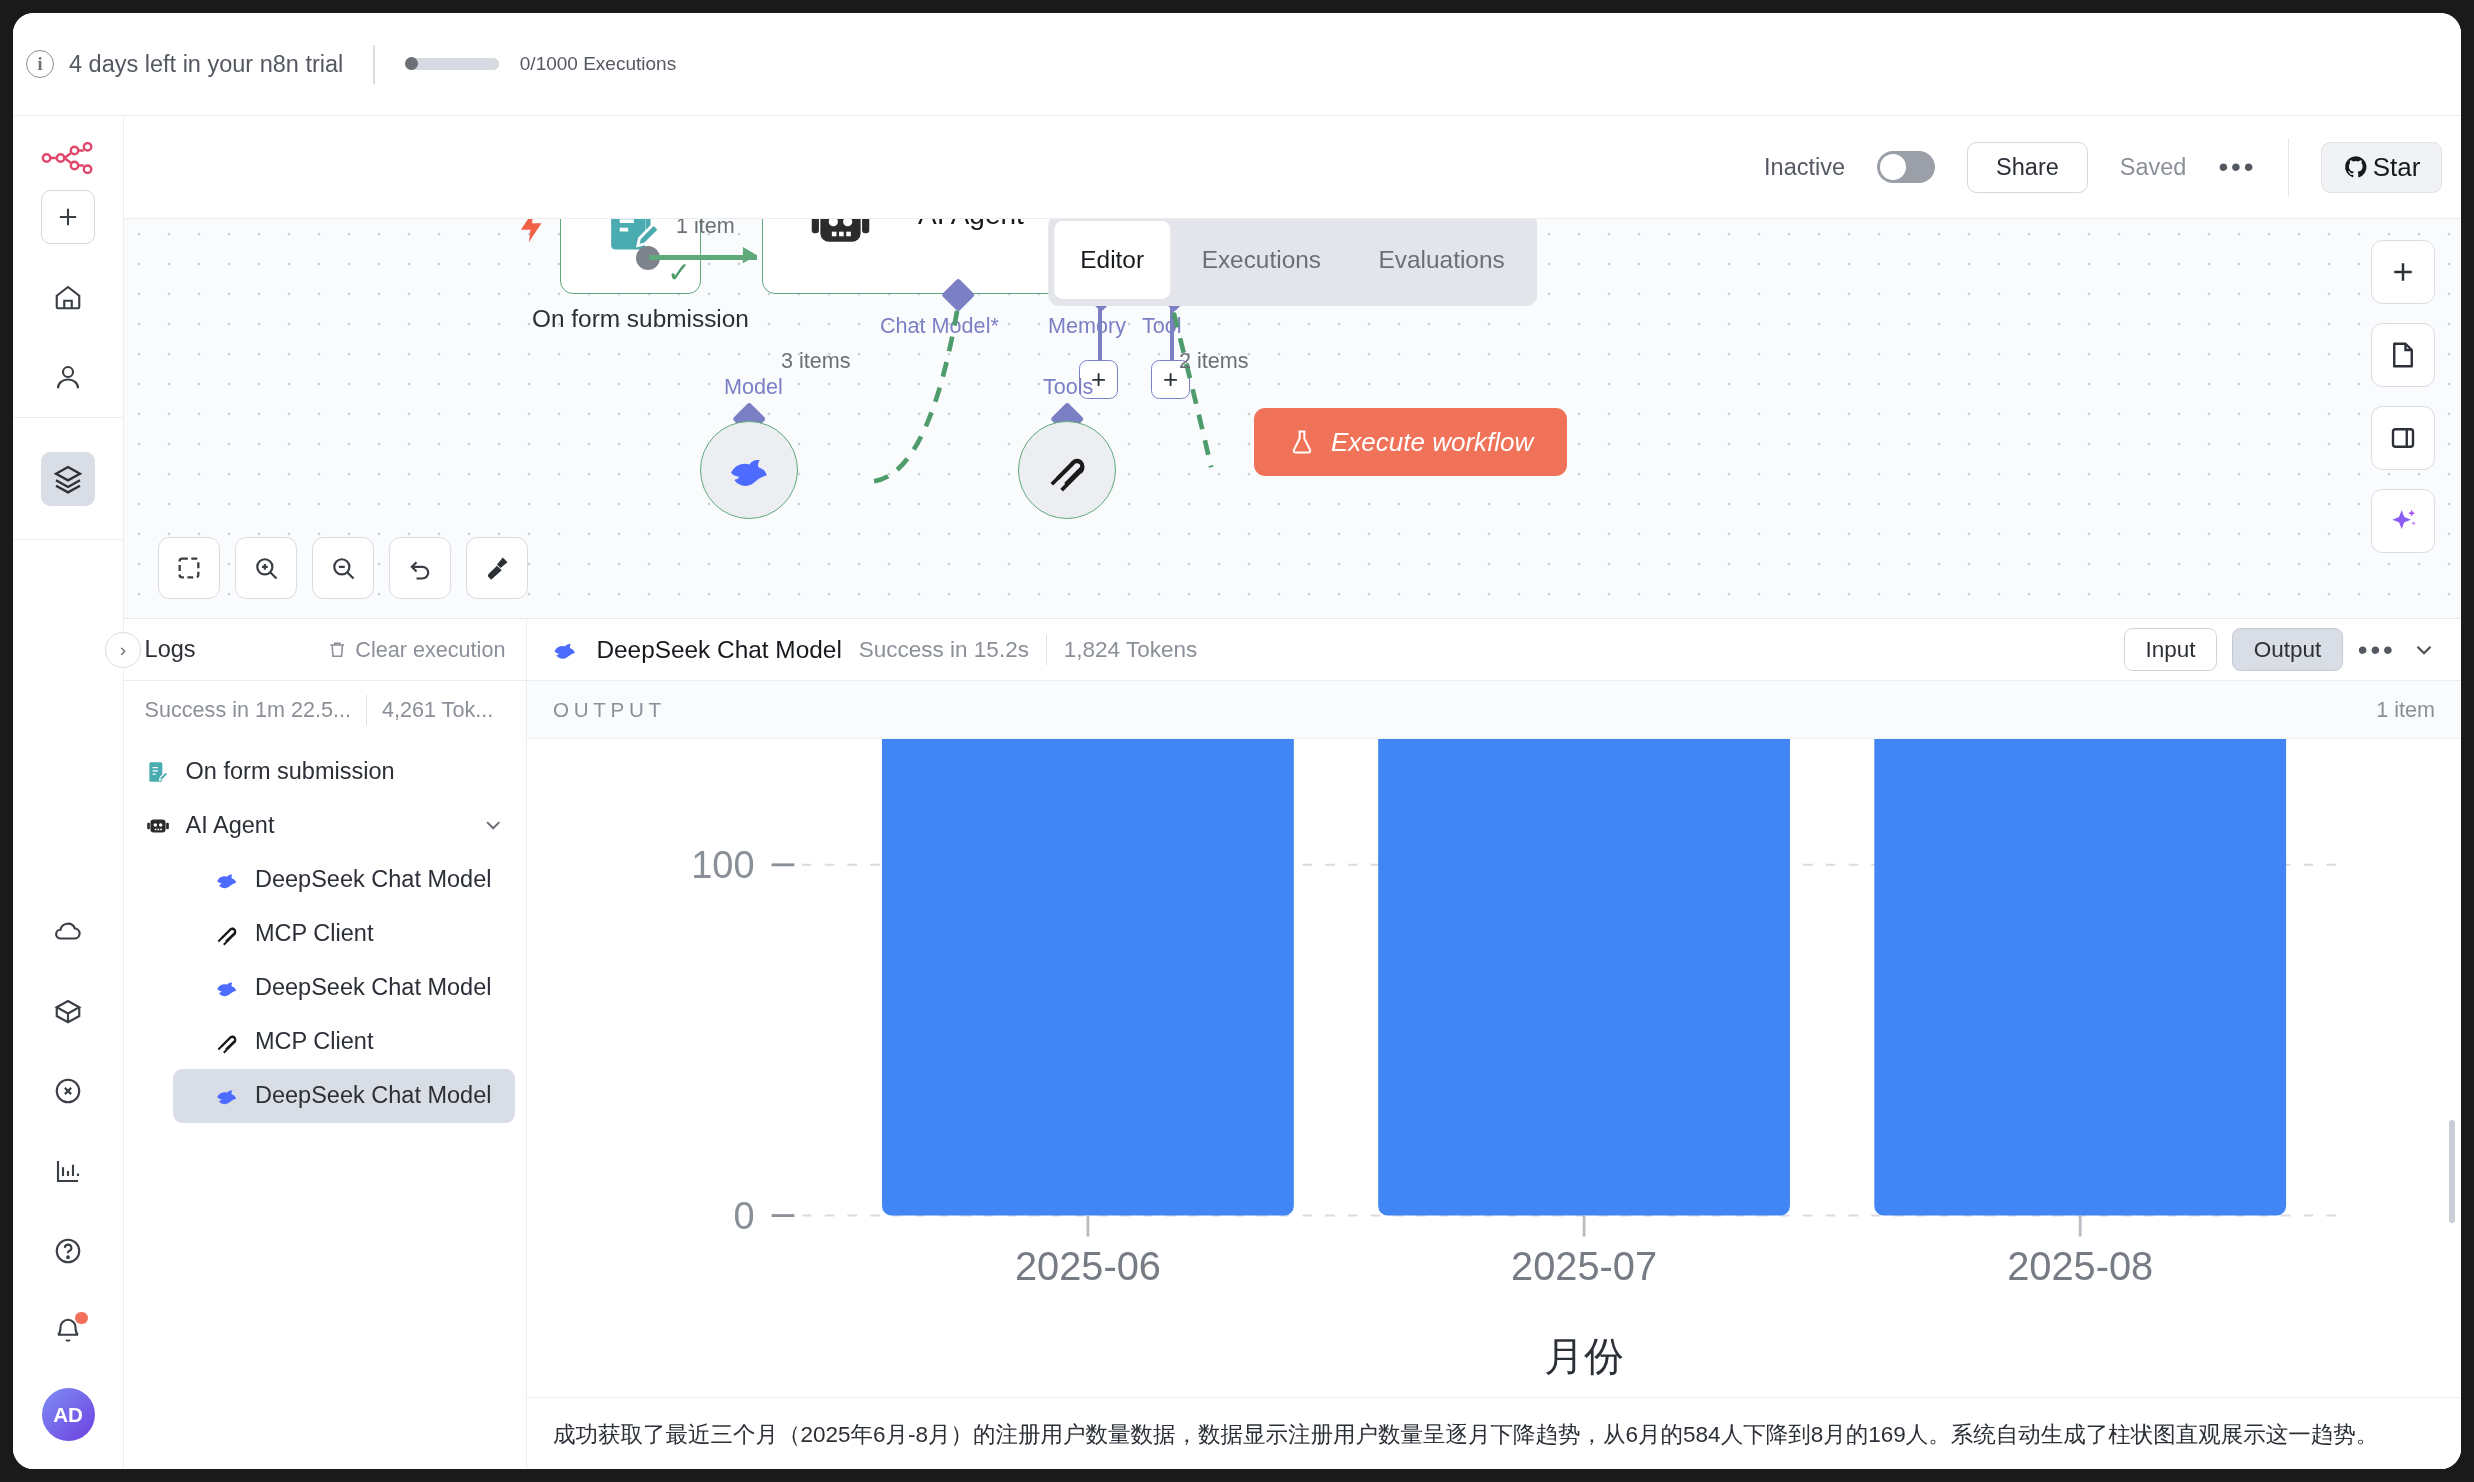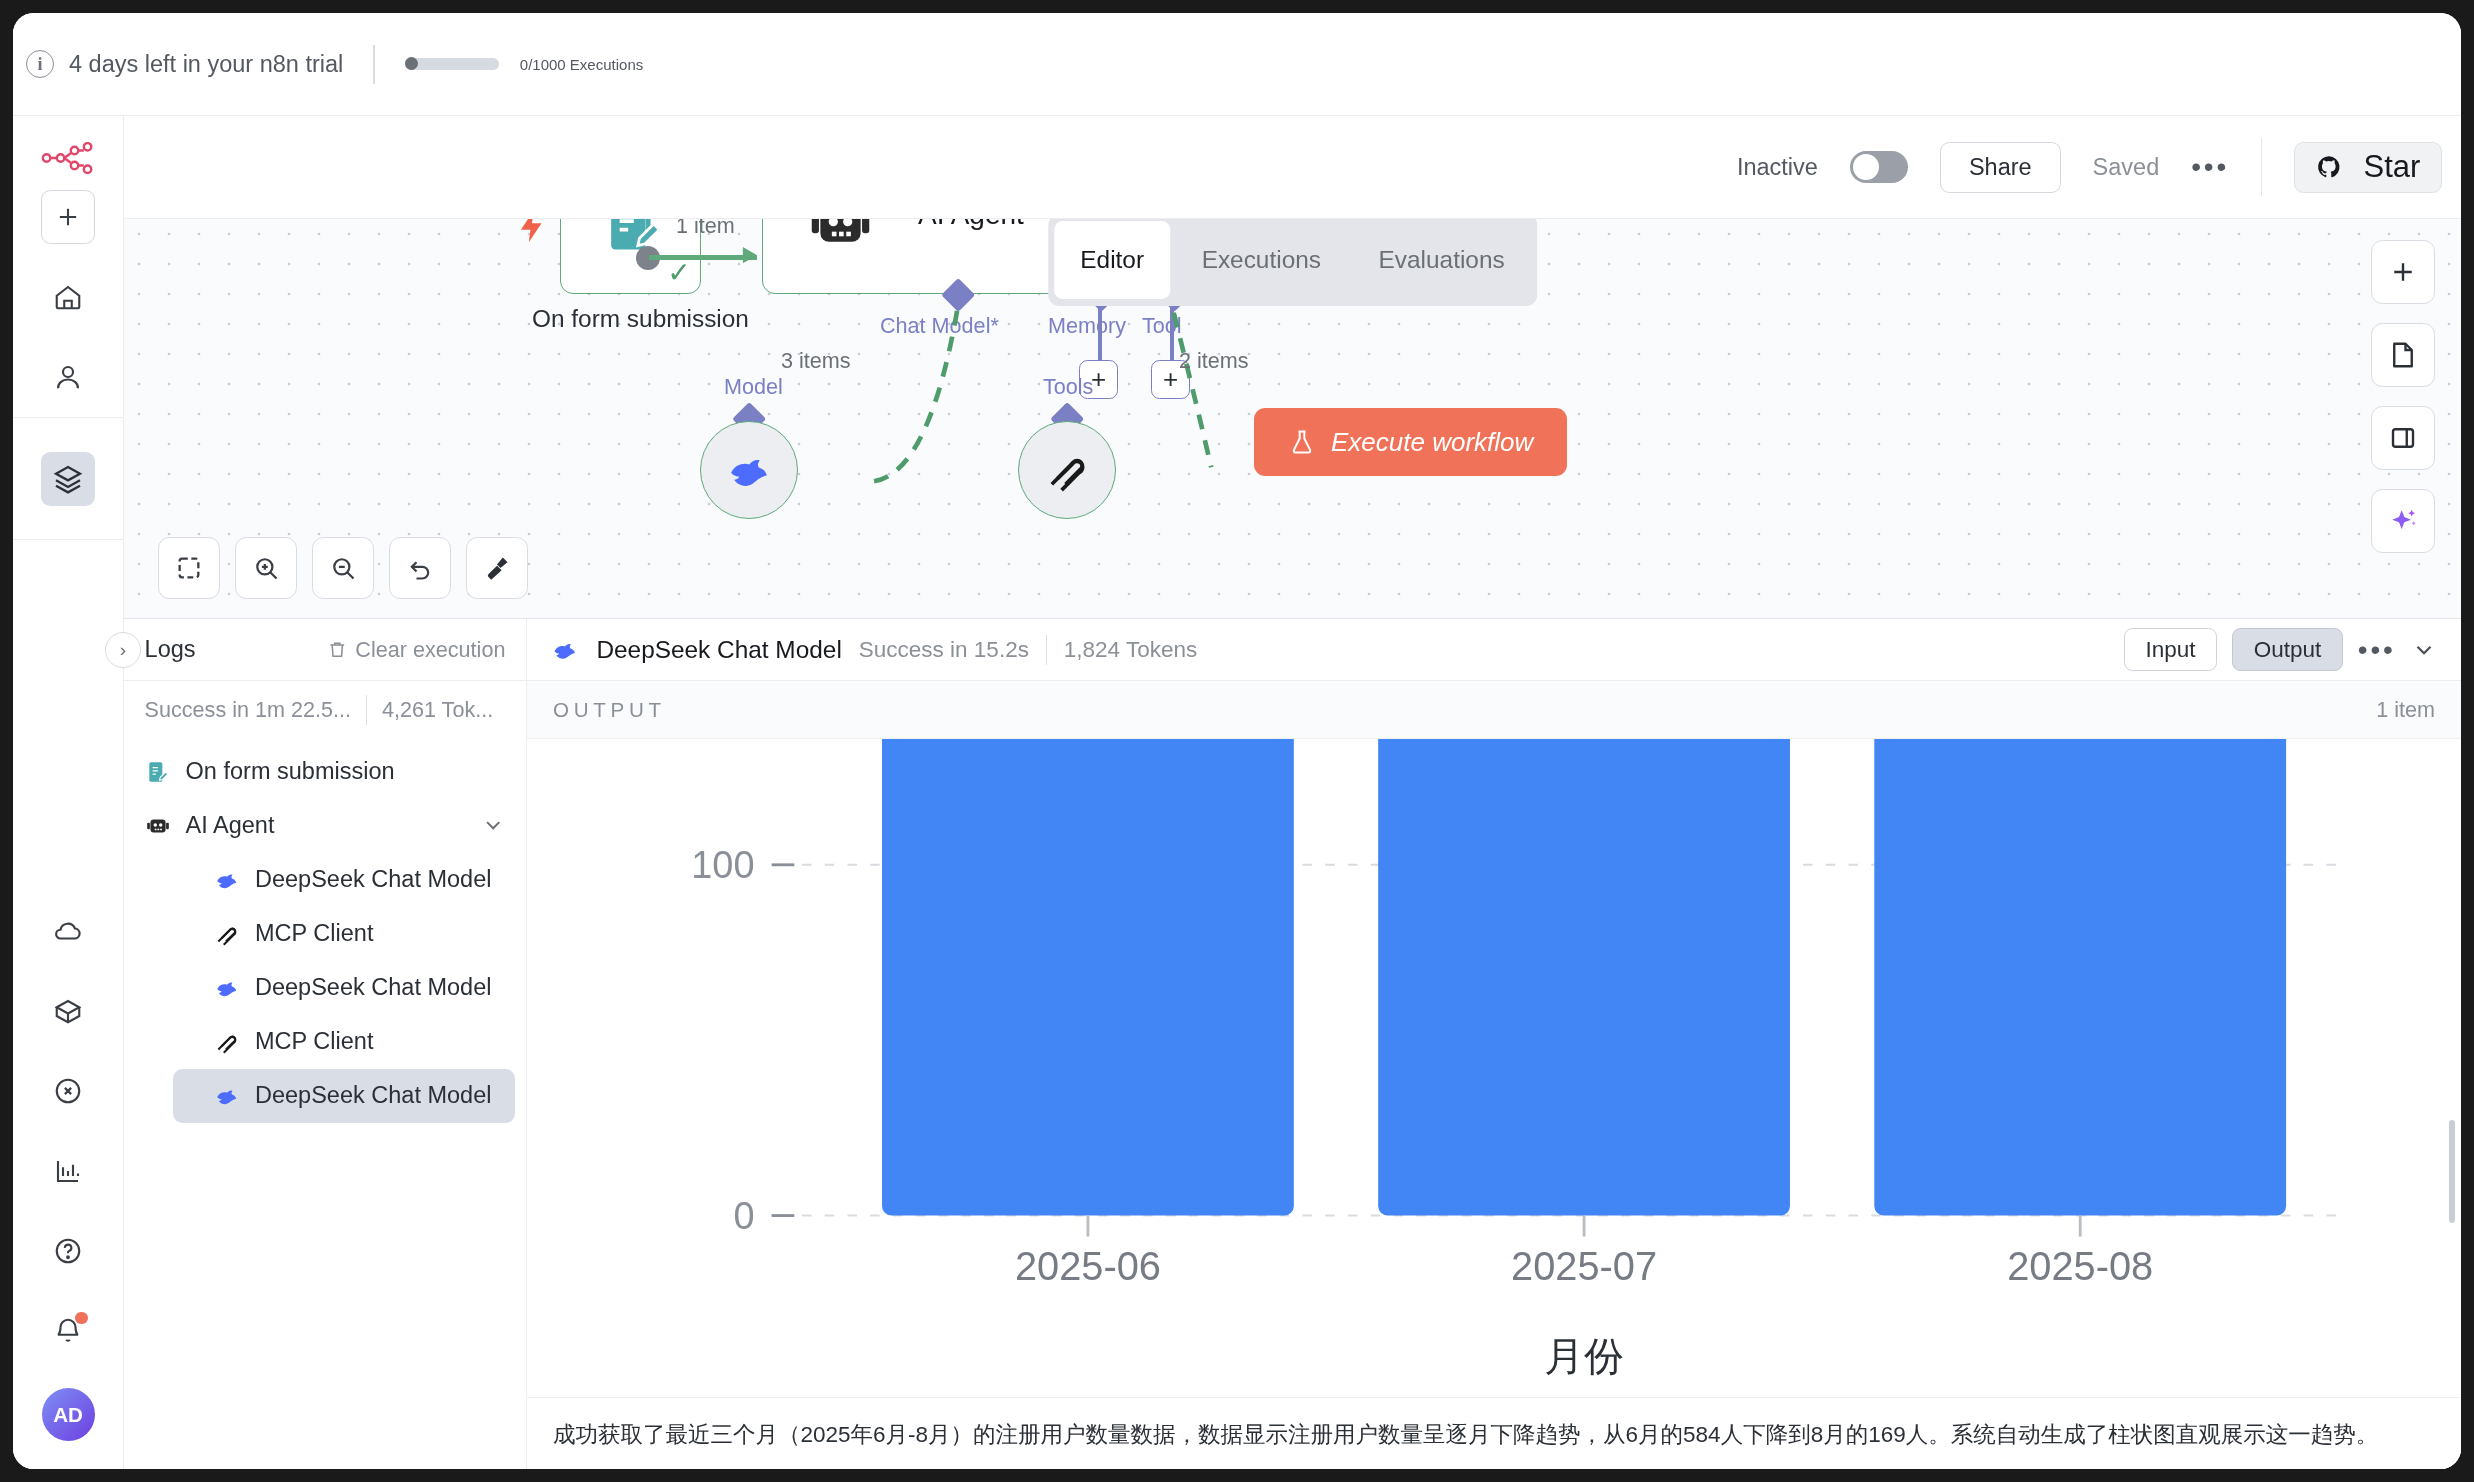--- a/index.html
+++ b/index.html
@@ -33,21 +33,21 @@
   .trial-text { font-size: 23.5px; color: #545861; }
   .trial-div { width: 1.9px; height: 39px; background: #d9dce1; margin: 0 15px; }
   .progress-wrap { display: flex; align-items: center; gap: 20.6px; }
   .progress-track {
     width: 94px; height: 11.3px; border-radius: 5.6px; background: #d6dae1; position: relative;
   }
   .progress-track::before {
     content: ''; position: absolute; left: 0; top: -0.9px;
     width: 13px; height: 13px; border-radius: 50%; background: #6b7076;
   }
-  .exec-count { font-size: 15px; color: #545861; }
+  .exec-count { font-size: 19px; color: #545861; }
   .trial-right { margin-left: auto; display: flex; align-items: center; gap: 24.4px; padding-right: 24.4px; }
   .upgrade-btn {
     background: #4f9d69; color: #fff; border: none; border-radius: 11.3px;
     height: 54px; padding: 0 30px; font-size: 23.5px; cursor: pointer;
     display: flex; align-items: center; gap: 15px; font-family: "Liberation Sans", sans-serif;
   }
   .close-x { font-size: 34px; color: #4b4f56; cursor: pointer; line-height: 1; font-weight: 300; }
 
   
   .rail {
@@ -100,23 +100,23 @@
   }
   .share-btn {
     border: 0.9px solid #d4d7dd; background: #fff; border-radius: 9.4px;
     height: 51px; padding: 0 28px; font-size: 23.5px; color: #2b2f36; cursor: pointer;
     font-family: "Liberation Sans", sans-serif;
   }
   .saved-label { font-size: 23.5px; color: #8b9098; }
   .dots-btn { font-size: 28px; color: #545861; letter-spacing: 2.8px; cursor: pointer; }
   .hdr-div { width: 0.9px; height: 58px; background: #e4e6ea; }
   .star-btn {
-    display: flex; align-items: center; gap: 22px; background: #f1f2f4;
+    display: flex; align-items: center; gap: 4px; background: #f1f2f4;
     border: 0.9px solid #dfe1e5; border-radius: 9.4px; height: 51px; padding: 0 20.6px;
-    font-size: 31px; color: #16191d; cursor: pointer; font-weight: 500;
+    font-size: 26px; color: #16191d; cursor: pointer; font-weight: 500;
   }
 
   
   .canvas {
     position: absolute; left: 111px; top: 206px; right: 0; height: 399px;
     background:
       radial-gradient(circle, #c9ced6 1.5px, transparent 1.6px) 0 0 / 30px 30px,
       #fafbfc;
     overflow: hidden;
   }

